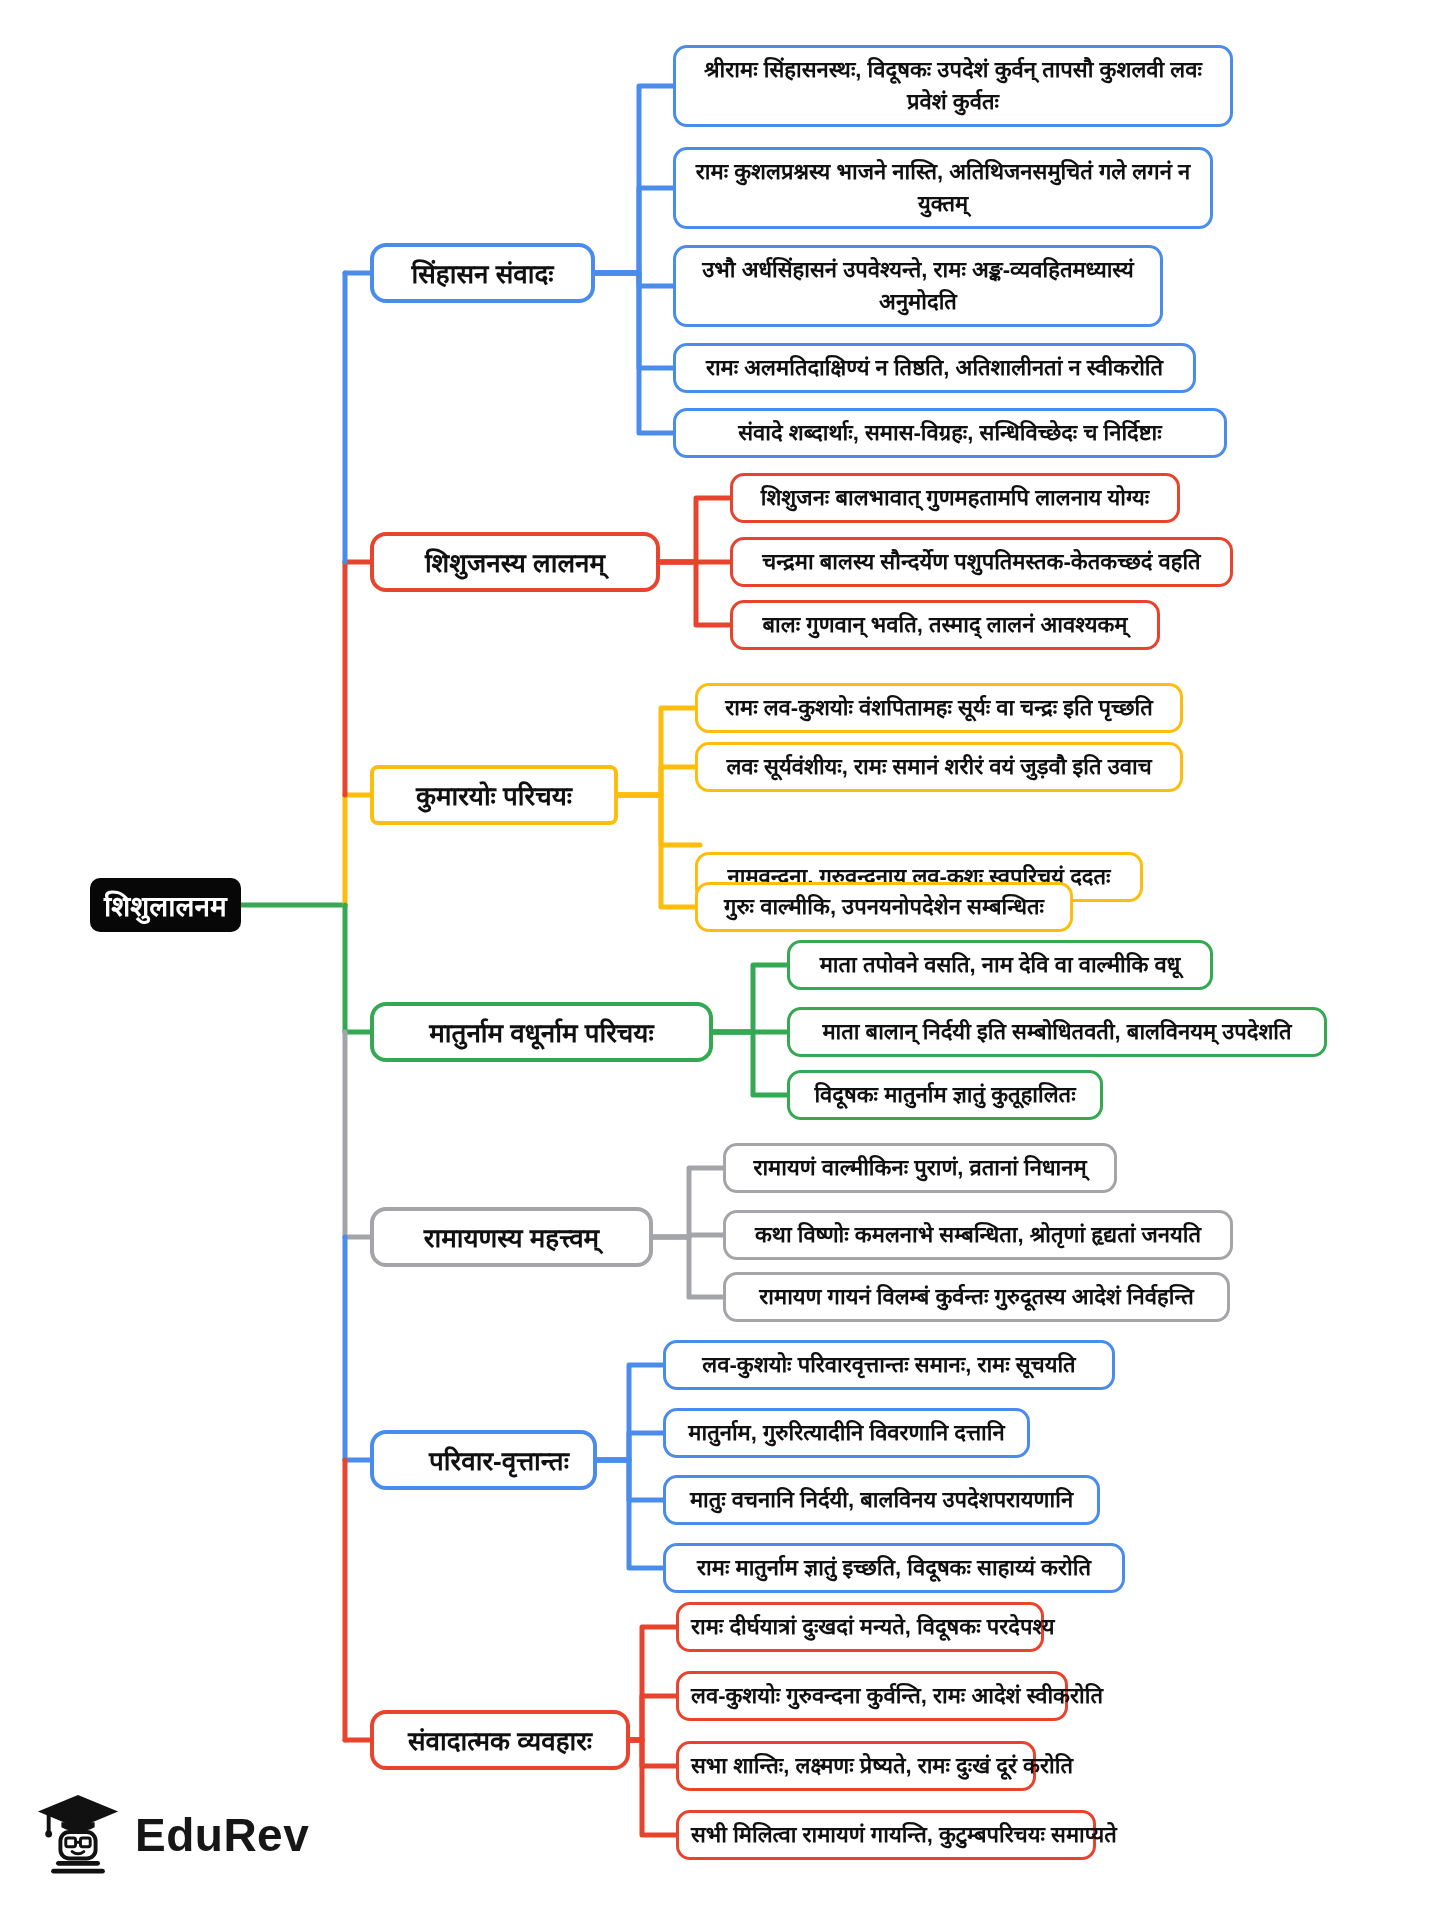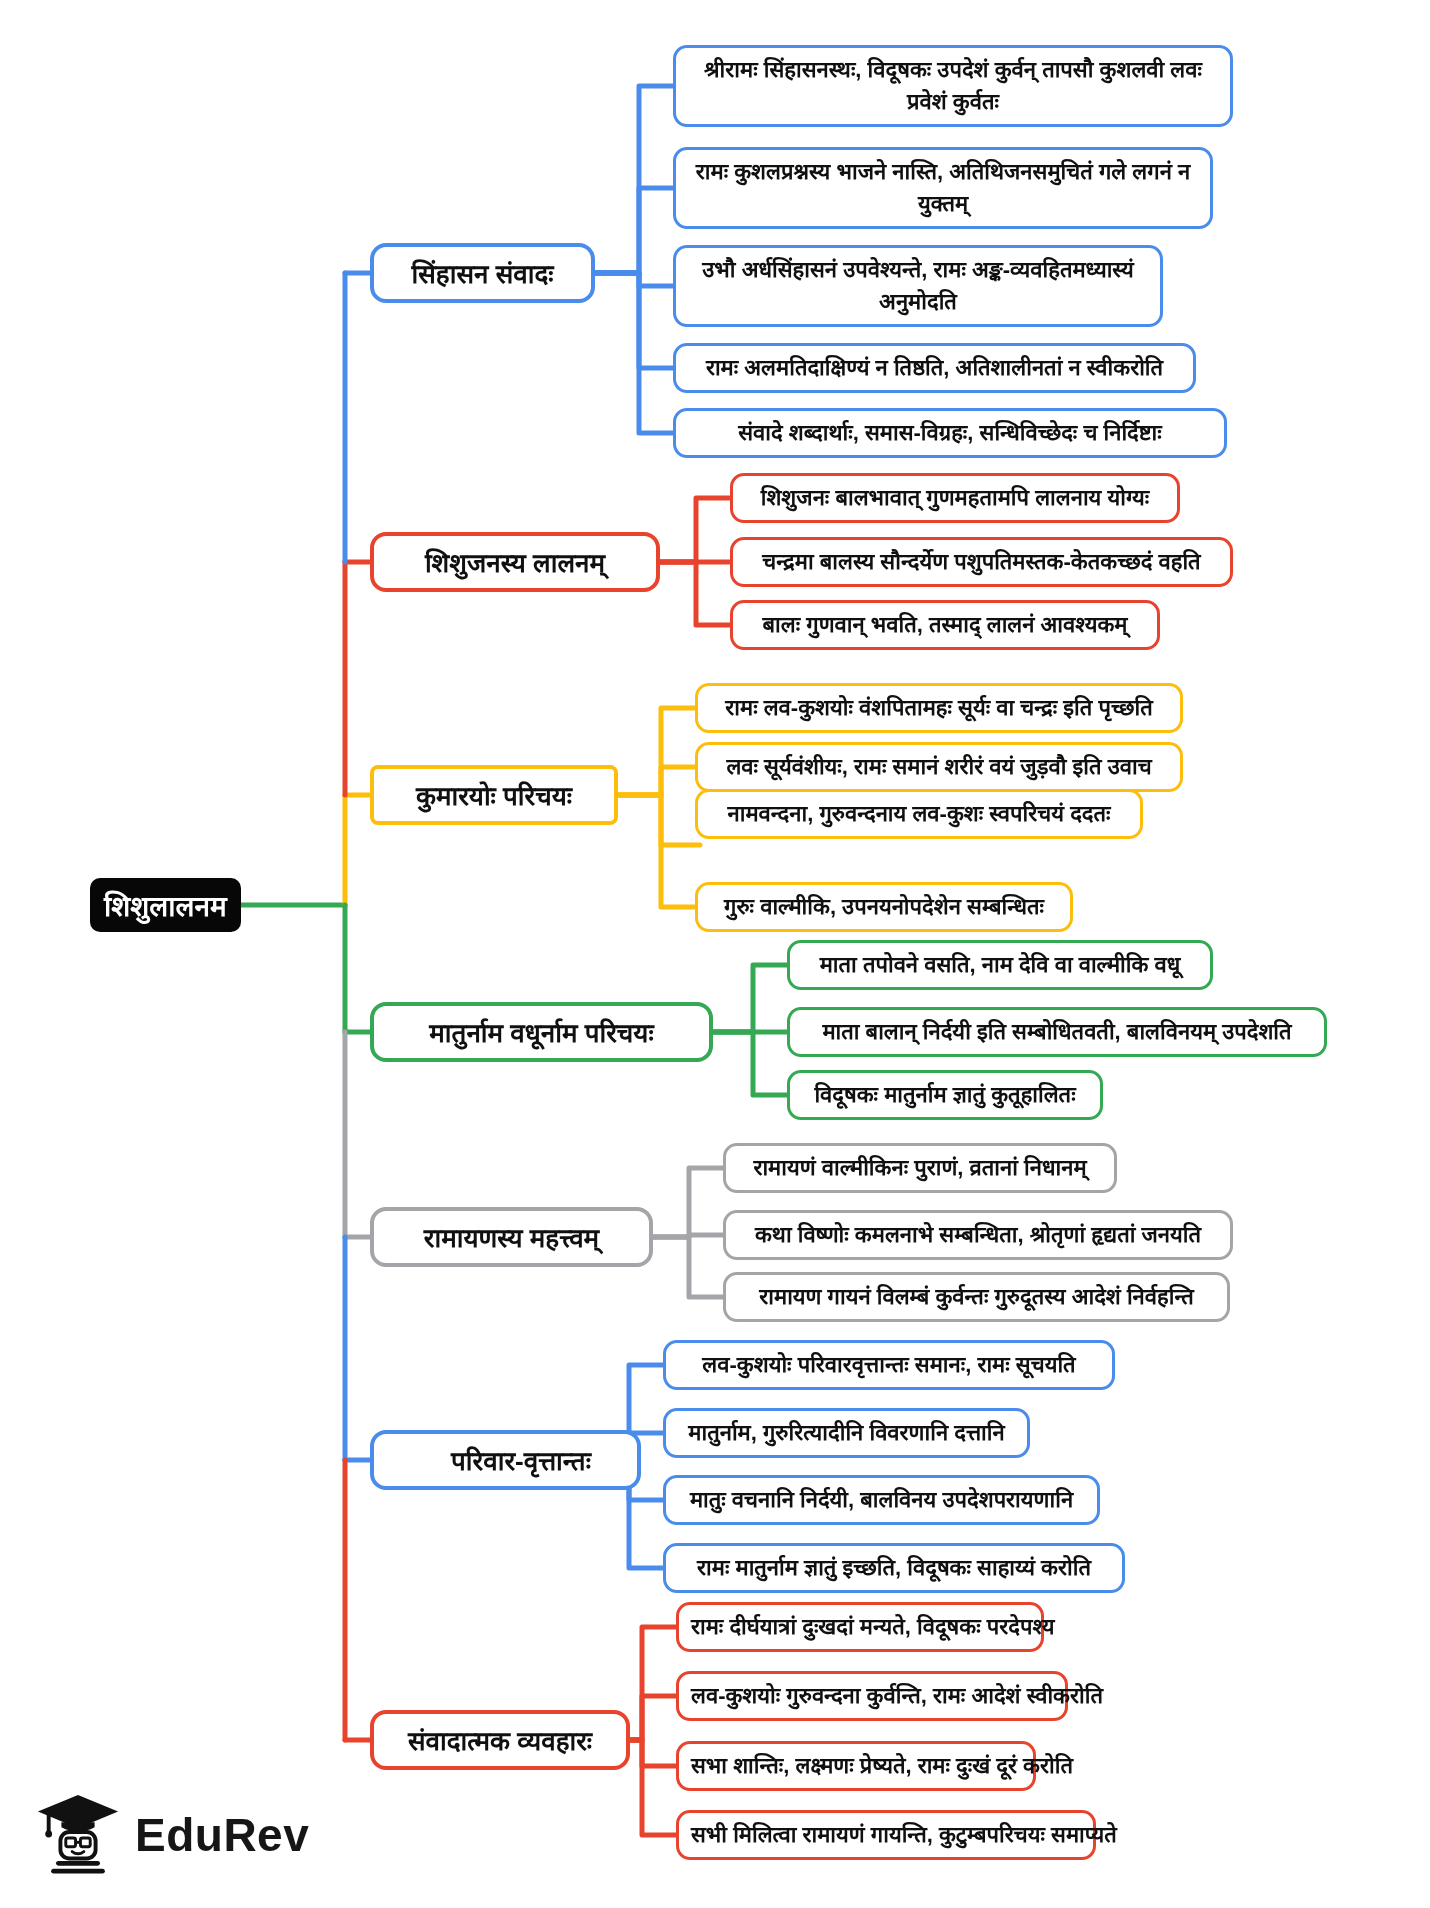--- a/index.html
+++ b/index.html
@@ -104,36 +104,36 @@
       <path d="M 345 1460 V 1740" stroke="#e8432d" stroke-width="5" fill="none" stroke-linejoin="round" stroke-linecap="round"></path>
     </svg>
 
   <div class="node root" style="left:90px;top:878px;">शिशुलालनम</div>
 
   <div class="node topic" style="left: 370px; top: 243px; width: 225px; border-color: rgb(74, 140, 235);">सिंहासन संवादः</div>
   <div class="node topic" style="left: 370px; top: 532px; width: 290px; border-color: rgb(232, 67, 45);">शिशुजनस्य लालनम्</div>
   <div class="node topic" style="left: 370px; top: 765px; width: 248px; border-color: rgb(252, 189, 13); border-radius: 8px;">कुमारयोः परिचयः</div>
   <div class="node topic" style="left: 370px; top: 1002px; width: 343px; border-color: rgb(52, 168, 83);">मातुर्नाम वधूर्नाम परिचयः</div>
   <div class="node topic" style="left: 370px; top: 1207px; width: 283px; border-color: rgb(163, 165, 168);">रामायणस्य महत्त्वम्</div>
-  <div class="node topic" style="left: 370px; top: 1430px; width: 271px; border-color: rgb(74, 140, 235); padding-left: 41px;">परिवार-वृत्तान्तः</div>
+  <div class="node topic" style="left: 370px; top: 1430px; width: 227px; border-color: rgb(74, 140, 235); padding-left: 41px;">परिवार-वृत्तान्तः</div>
   <div class="node topic" style="left: 370px; top: 1710px; width: 260px; border-color: rgb(232, 67, 45);">संवादात्मक व्यवहारः</div>
 
   <div class="node leaf wrap" style="left: 673px; top: 45px; width: 560px; border-color: rgb(74, 140, 235);">श्रीरामः सिंहासनस्थः, विदूषकः उपदेशं कुर्वन् तापसौ कुशलवी लवः प्रवेशं कुर्वतः</div>
   <div class="node leaf wrap" style="left: 673px; top: 147px; width: 540px; border-color: rgb(74, 140, 235);">रामः कुशलप्रश्नस्य भाजने नास्ति, अतिथिजनसमुचितं गले लगनं न युक्तम्</div>
   <div class="node leaf wrap" style="left: 673px; top: 245px; width: 490px; border-color: rgb(74, 140, 235);">उभौ अर्धसिंहासनं उपवेश्यन्ते, रामः अङ्क-व्यवहितमध्यास्यं अनुमोदति</div>
   <div class="node leaf" style="left: 673px; top: 343px; width: 523px; border-color: rgb(74, 140, 235);">रामः अलमतिदाक्षिण्यं न तिष्ठति, अतिशालीनतां न स्वीकरोति</div>
   <div class="node leaf" style="left: 673px; top: 408px; width: 554px; border-color: rgb(74, 140, 235);">संवादे शब्दार्थाः, समास-विग्रहः, सन्धिविच्छेदः च निर्दिष्टाः</div>
 
   <div class="node leaf" style="left: 730px; top: 473px; width: 450px; border-color: rgb(232, 67, 45);">शिशुजनः बालभावात् गुणमहतामपि लालनाय योग्यः</div>
   <div class="node leaf" style="left: 730px; top: 537px; width: 503px; border-color: rgb(232, 67, 45);">चन्द्रमा बालस्य सौन्दर्येण पशुपतिमस्तक-केतकच्छदं वहति</div>
   <div class="node leaf" style="left: 730px; top: 600px; width: 430px; border-color: rgb(232, 67, 45);">बालः गुणवान् भवति, तस्माद् लालनं आवश्यकम्</div>
 
   <div class="node leaf" style="left: 695px; top: 683px; width: 488px; border-color: rgb(252, 189, 13);">रामः लव-कुशयोः वंशपितामहः सूर्यः वा चन्द्रः इति पृच्छति</div>
   <div class="node leaf" style="left: 695px; top: 742px; width: 488px; border-color: rgb(252, 189, 13);">लवः सूर्यवंशीयः, रामः समानं शरीरं वयं जुड़वौ इति उवाच</div>
-  <div class="node leaf" style="left: 695px; top: 789px; width: 448px; border-color: rgb(252, 189, 13);">नामवन्दना, गुरुवन्दनाय लव-कुशः स्वपरिचयं ददतः</div>
+  <div class="node leaf" style="left: 695px; top: 852px; width: 448px; border-color: rgb(252, 189, 13);">नामवन्दना, गुरुवन्दनाय लव-कुशः स्वपरिचयं ददतः</div>
   <div class="node leaf" style="left: 695px; top: 882px; width: 378px; border-color: rgb(252, 189, 13);">गुरुः वाल्मीकि, उपनयनोपदेशेन सम्बन्धितः</div>
 
   <div class="node leaf" style="left: 787px; top: 940px; width: 426px; border-color: rgb(52, 168, 83);">माता तपोवने वसति, नाम देवि वा वाल्मीकि वधू</div>
   <div class="node leaf" style="left: 787px; top: 1007px; width: 540px; border-color: rgb(52, 168, 83);">माता बालान् निर्दयी इति सम्बोधितवती, बालविनयम् उपदेशति</div>
   <div class="node leaf" style="left: 787px; top: 1070px; width: 316px; border-color: rgb(52, 168, 83);">विदूषकः मातुर्नाम ज्ञातुं कुतूहालितः</div>
 
   <div class="node leaf" style="left: 723px; top: 1143px; width: 394px; border-color: rgb(163, 165, 168);">रामायणं वाल्मीकिनः पुराणं, व्रतानां निधानम्</div>
   <div class="node leaf" style="left: 723px; top: 1210px; width: 510px; border-color: rgb(163, 165, 168);">कथा विष्णोः कमलनाभे सम्बन्धिता, श्रोतृणां हृद्यतां जनयति</div>
   <div class="node leaf" style="left: 723px; top: 1272px; width: 507px; border-color: rgb(163, 165, 168);">रामायण गायनं विलम्बं कुर्वन्तः गुरुदूतस्य आदेशं निर्वहन्ति</div>
 

